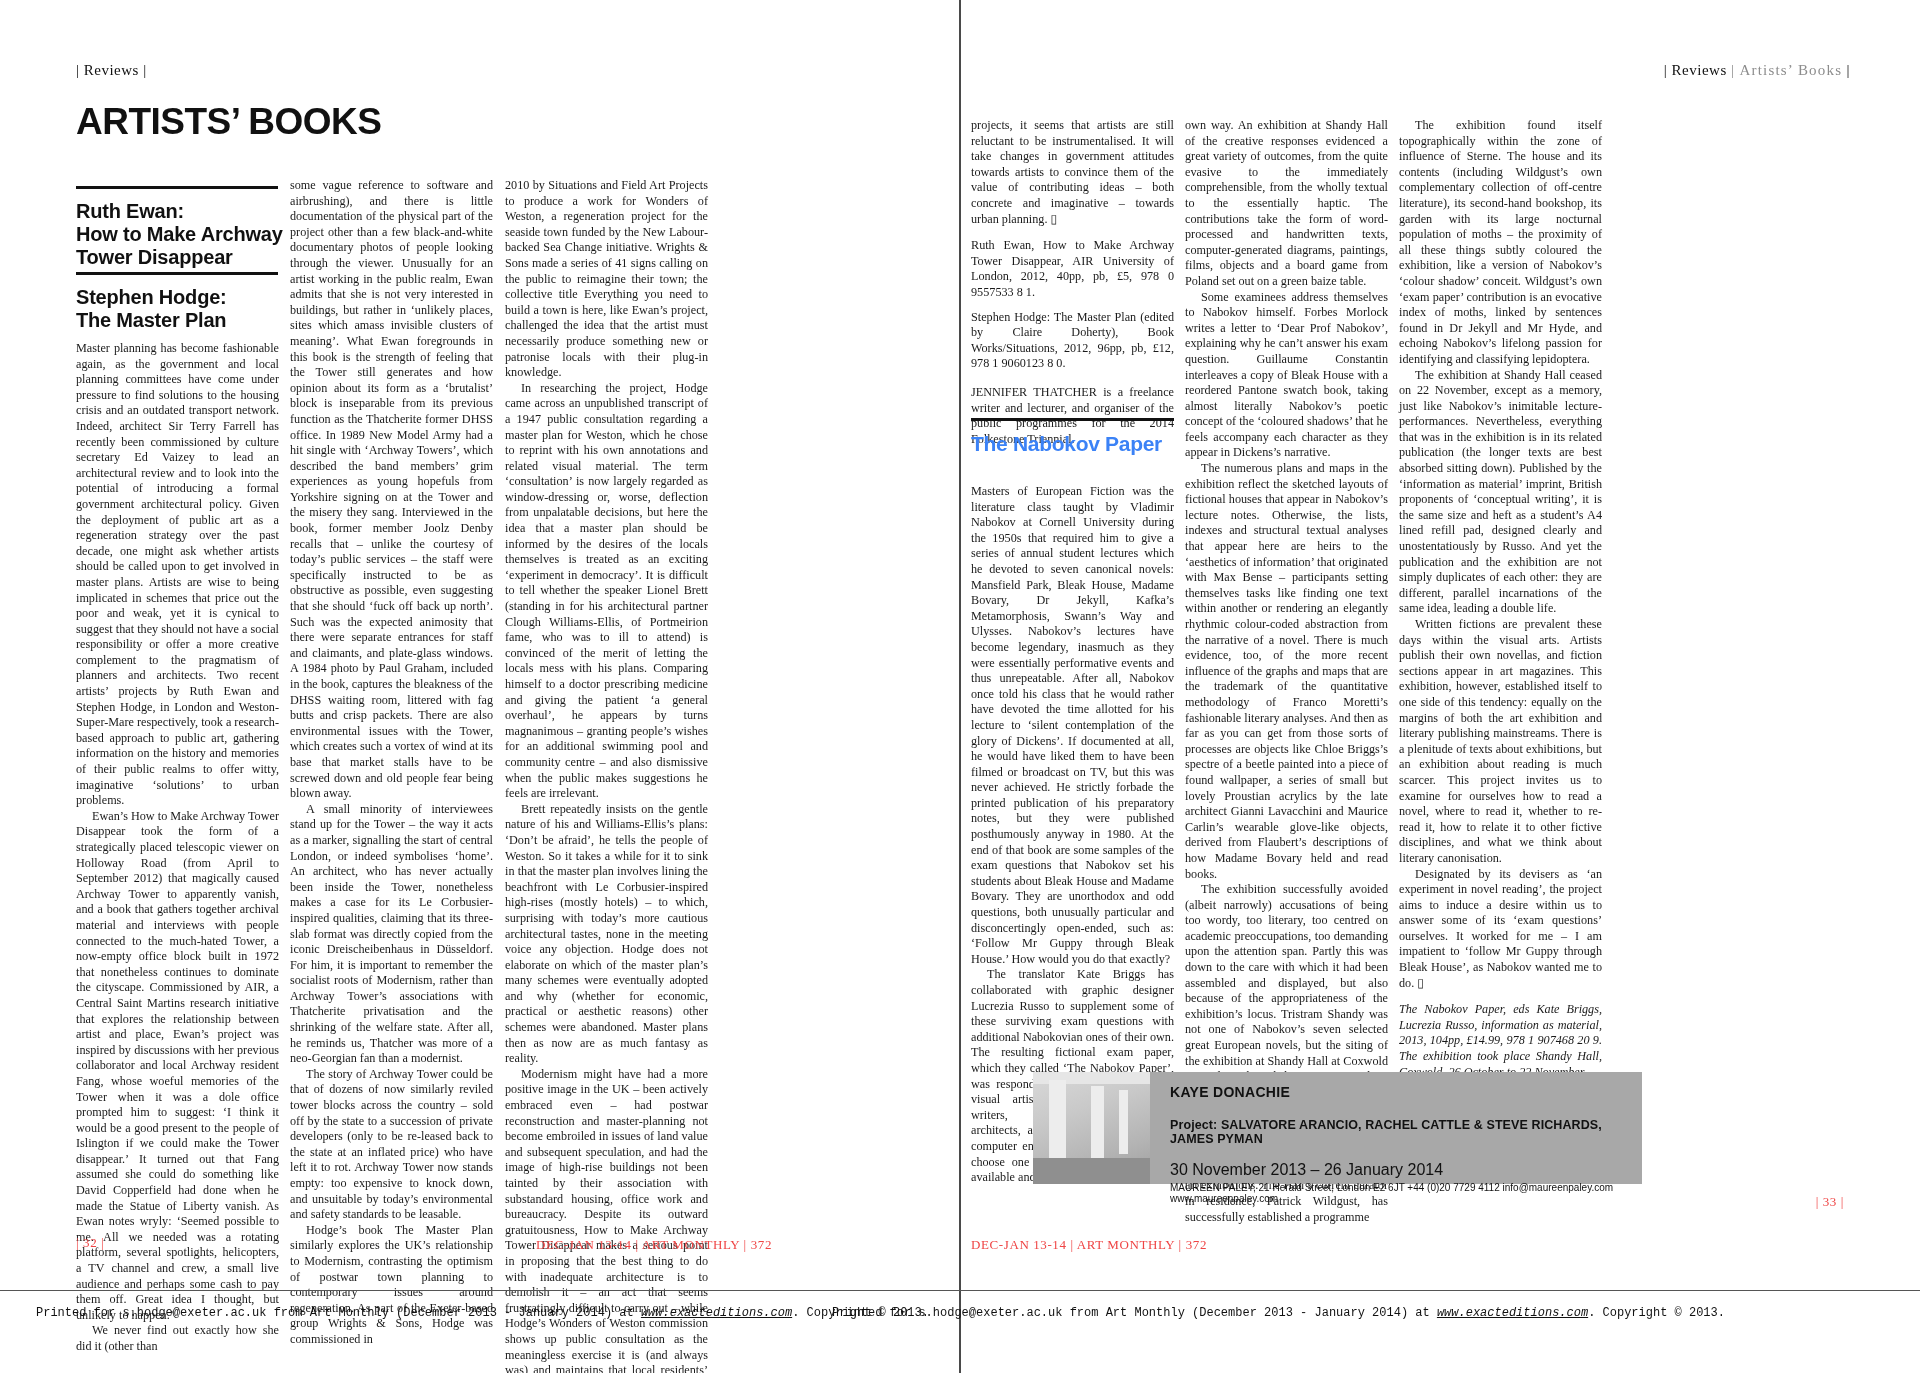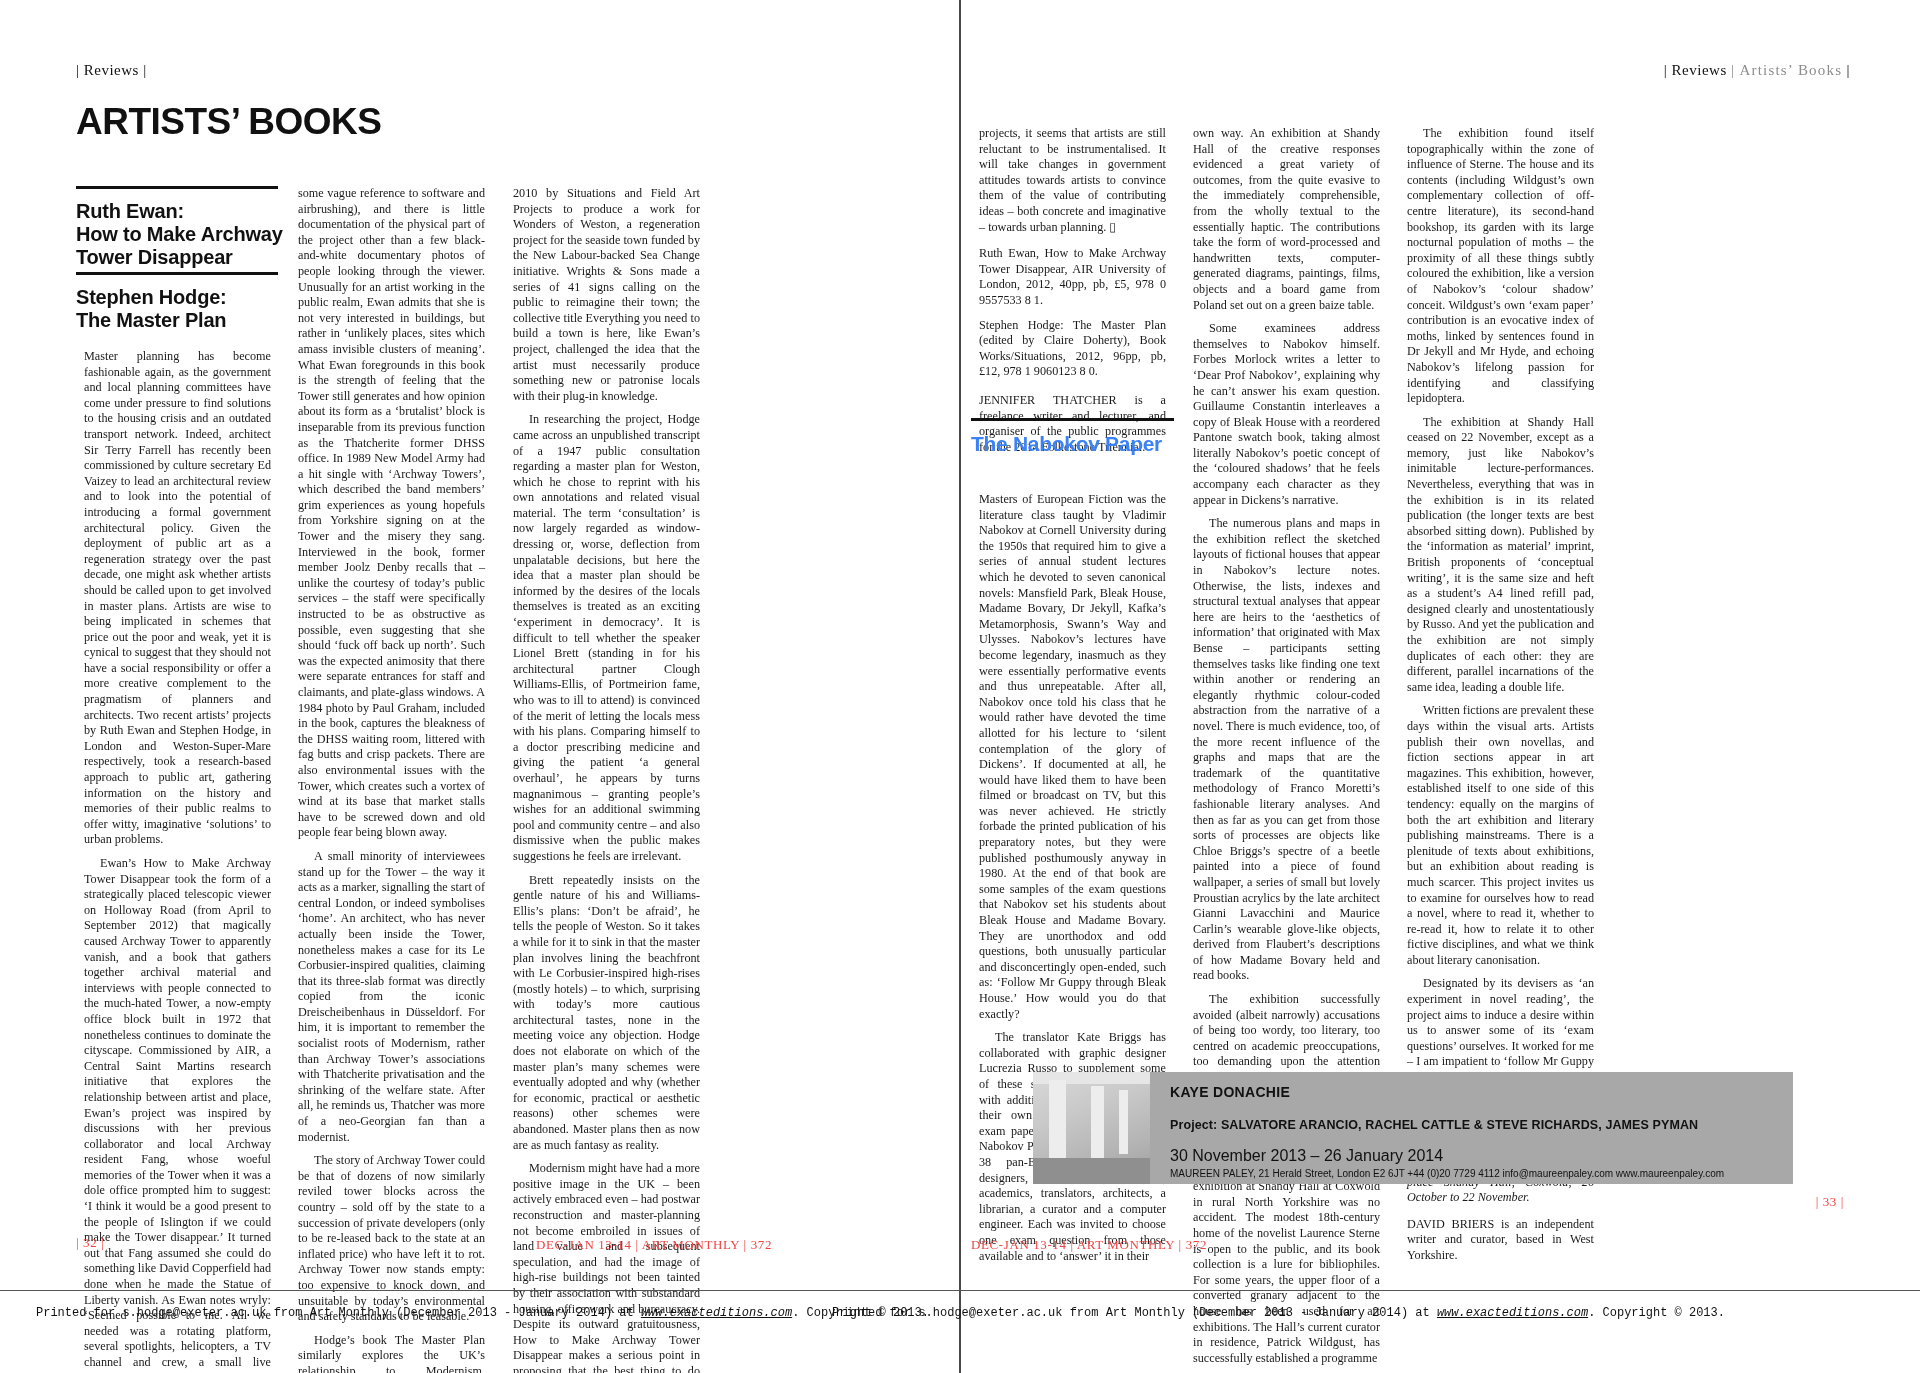--- a/index.html
+++ b/index.html
@@ -26,29 +26,29 @@
   .section-title{position:absolute;left:76px;top:101px;font-family:"Liberation Sans",sans-serif;font-weight:bold;font-size:37px;letter-spacing:-0.5px;color:#111;}
 
   
   .rule{position:absolute;background:#111;height:3px;}
 
   
   .headline{position:absolute;font-family:"Liberation Sans",sans-serif;font-weight:bold;font-size:20px;line-height:23px;color:#111;letter-spacing:-0.2px;}
 
   
   .col{position:absolute;font-family:"Liberation Serif",serif;font-size:12.2px;line-height:15.6px;text-align:justify;color:#1a1a1a;}
-  .col p{margin:8px;text-indent:16px;}
+  .col p{margin:0;text-indent:16px;}
   .col p.first{text-indent:0;}
   .col p.noind{text-indent:0;}
 
   
   .subhead{position:absolute;font-family:"Liberation Sans",sans-serif;font-weight:bold;font-size:21px;color:#3b82f6;letter-spacing:-0.3px;}
 
   
-  .advert{position:absolute;left:1033px;top:1072px;width:760px;height:112px;background:#a8a8a8;display:flex;align-items:stretch;}
+  .advert{position:absolute;left:1033px;top:1072px;width:609px;height:112px;background:#a8a8a8;display:flex;align-items:stretch;}
   .advert-img{width:117px;background:linear-gradient(160deg,#d9d9d9 0%,#c9c9c9 35%,#b4b4b4 70%,#9d9d9d 100%);position:relative;overflow:hidden;flex:none;}
   .advert-img .pillar{position:absolute;background:#ededed;}
   .advert-img .p1{left:16px;top:8px;width:17px;height:86px;}
   .advert-img .p2{left:58px;top:14px;width:13px;height:74px;}
   .advert-img .p3{left:86px;top:18px;width:9px;height:64px;}
   .advert-img .floor{position:absolute;left:0;bottom:0;width:100%;height:26px;background:#8f8f8f;}
   .advert-img .ceil{position:absolute;left:0;top:0;width:100%;height:12px;background:#e6e6e6;}
   .advert-txt{flex:1;padding:12px 10px 8px 20px;font-family:"Liberation Sans",sans-serif;color:#111;}
   .ad-name{font-weight:bold;font-size:14px;letter-spacing:.3px;}
   .ad-project{font-weight:bold;font-size:12.5px;margin-top:18px;letter-spacing:.1px;}

